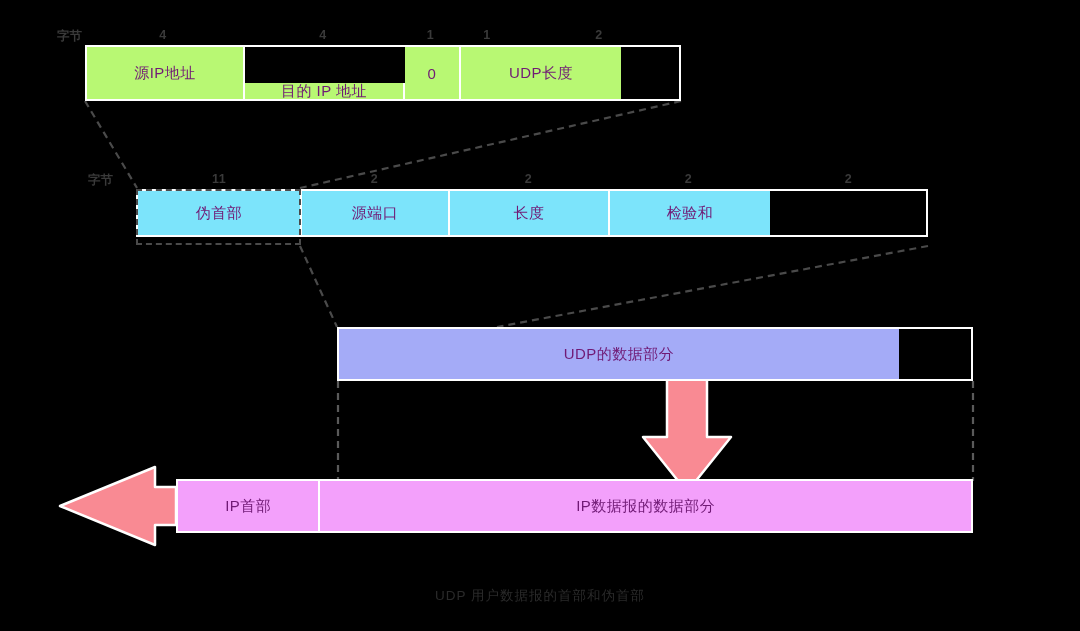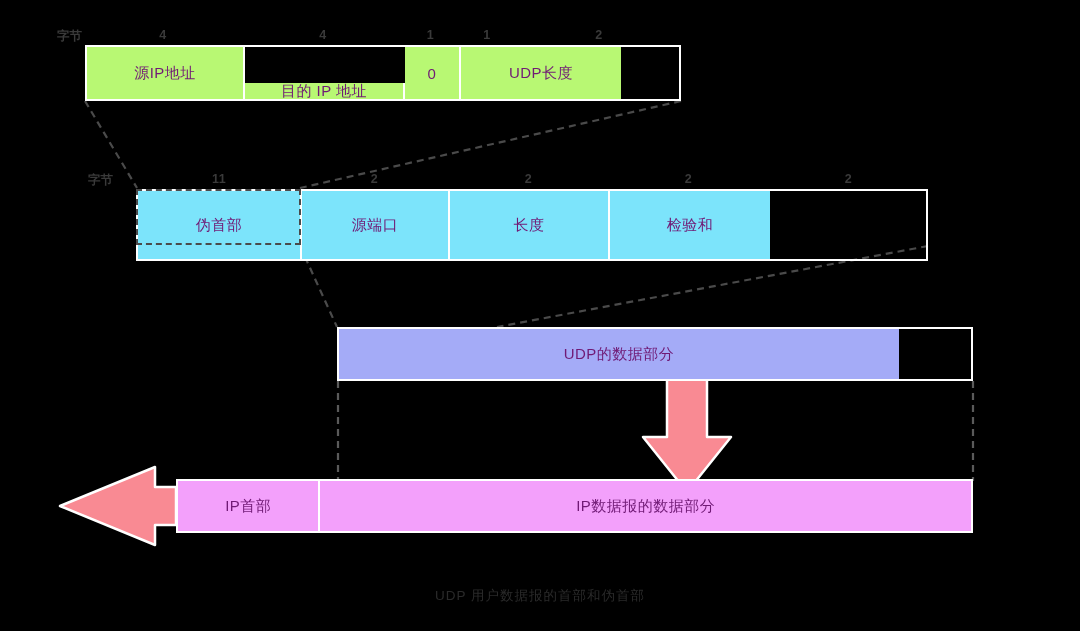--- a/index.html
+++ b/index.html
@@ -70,21 +70,21 @@
   </div>
 
   <div class="unitlabel" style="left:88px;top:172px;">字节</div>
 
   <div class="tick" style="left:137px;top:172px;width:164px;">11</div>
   <div class="tick" style="left:301px;top:172px;width:147px;">2</div>
   <div class="tick" style="left:449px;top:172px;width:159px;">2</div>
   <div class="tick" style="left:609px;top:172px;width:159px;">2</div>
   <div class="tick" style="left:769px;top:172px;width:159px;">2</div>
 
-  <div class="band outlined" style="left:136px;top:189px;width:792px;height:72px;">
+  <div class="band outlined" style="left:136px;top:189px;width:792px;height:48px;">
     <div class="cell cyan" style="width:164px;">伪首部</div>
     <div class="cell cyan" style="width:148px;">源端口</div>
     <div class="cell cyan" style="width:160px;">长度</div>
     <div class="cell cyan" style="width:160px;">检验和</div>
   </div>
 
   <div class="pseudo-outline" style="left:136px;top:189px;width:165px;height:56px;"></div>
 
   <div class="band outlined" style="left:337px;top:327px;width:636px;height:54px;">
     <div class="cell purple" style="width:560px;">UDP的数据部分</div>

